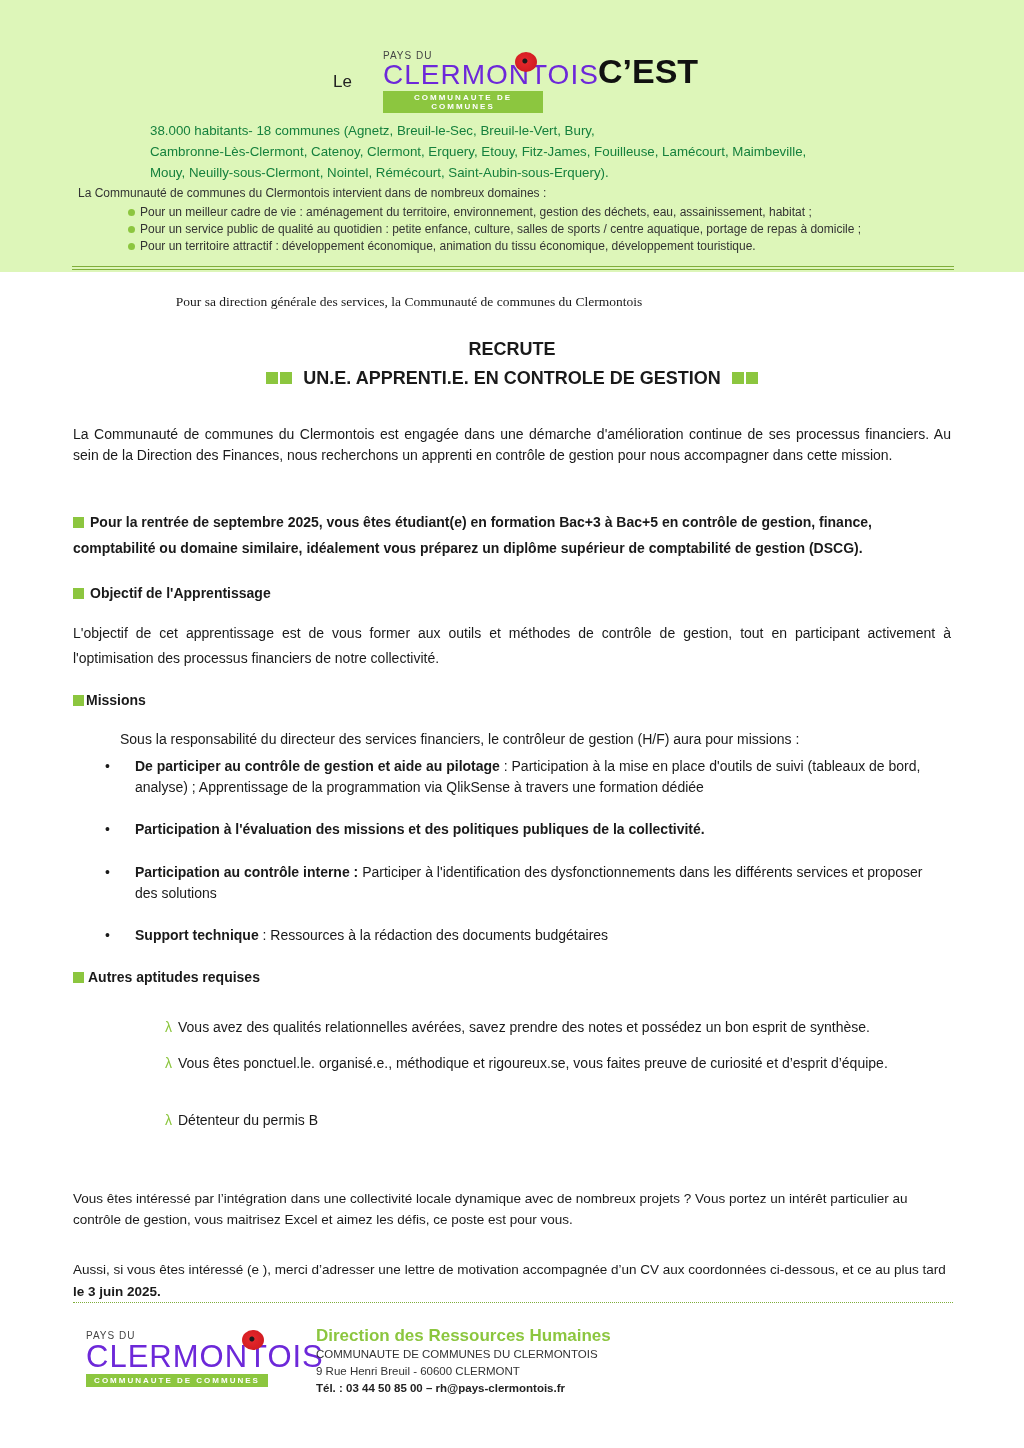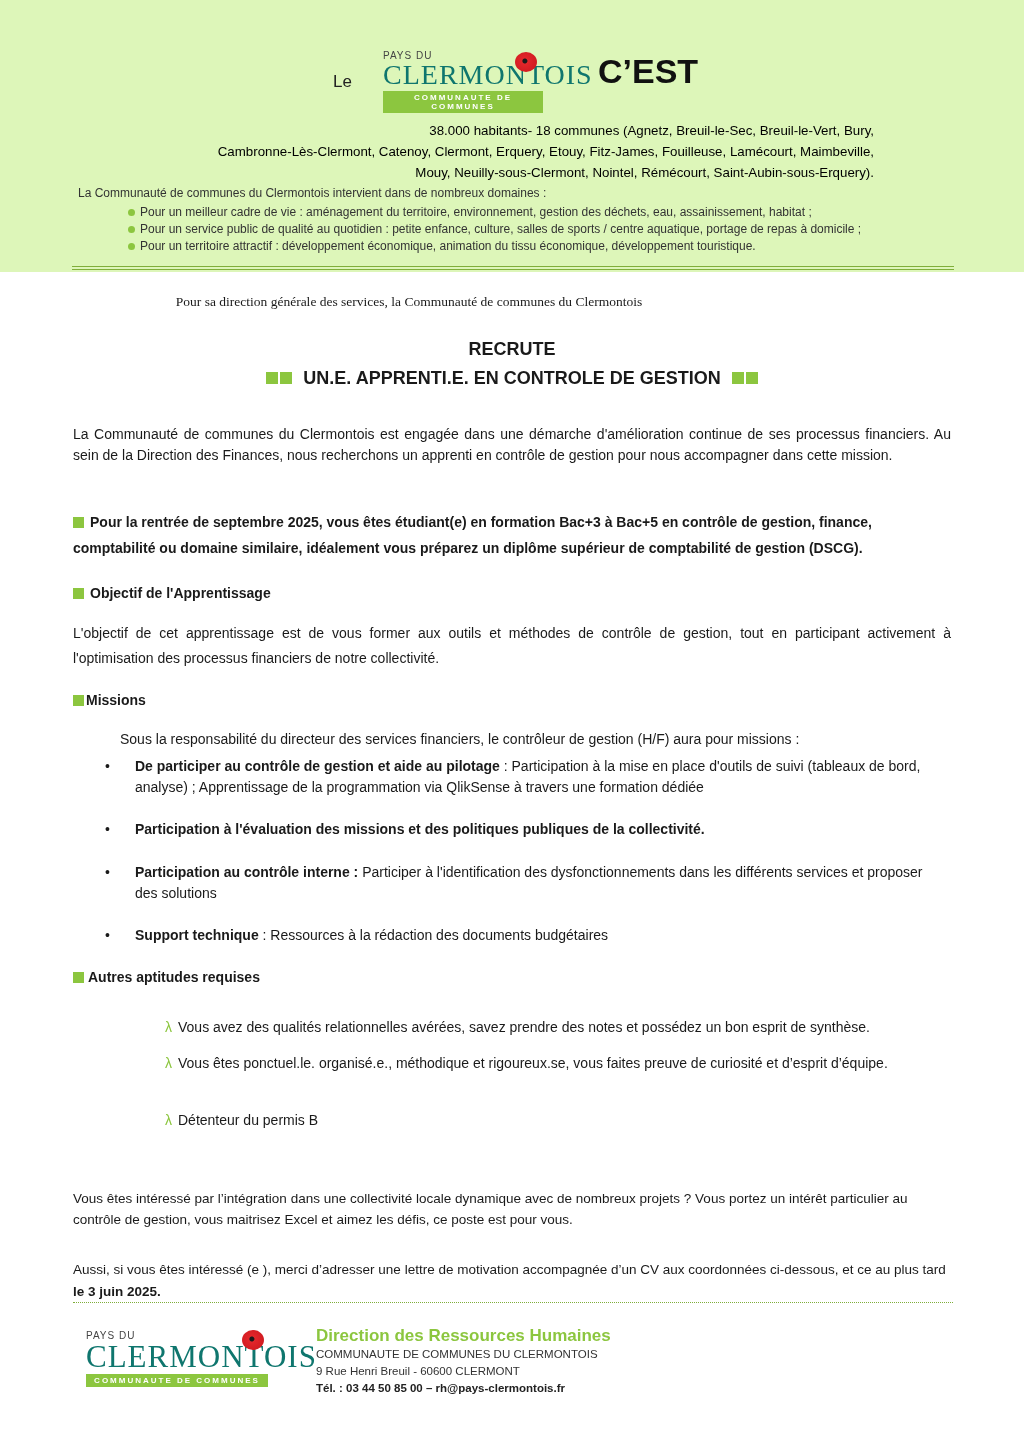--- a/index.html
+++ b/index.html
@@ -4,28 +4,28 @@
 <style>
   * { box-sizing: border-box; margin: 0; padding: 0; }
   html, body { width: 1024px; height: 1448px; background: #ffffff; }
   body { font-family: "Liberation Sans", sans-serif; color: #1a1a1a; position: relative; overflow: hidden; }
 
   
   .header { position: absolute; left: 0; top: 0; width: 1024px; height: 272px; background: #ddf6b9; }
   .hdr-le { position: absolute; left: 333px; top: 72px; font-size: 17px; color: #222; }
   .logo { position: absolute; }
   .logo .pays { font-size: 10px; letter-spacing: 1px; color: #444; }
-  .logo .clerm { font-family: Liberation Serif, serif; font-size: 28px; color: #0f766e; letter-spacing: 1px; line-height: 1; text-align: right; }
+  .logo .clerm { font-family: Liberation Sans, sans-serif; font-size: 28px; color: #6d28d9; letter-spacing: 1px; line-height: 1; text-align: right; }
   .logo .ccband { background: #8cc63f; color: #fff; font-weight: bold; font-size: 8px; letter-spacing: 2px; text-align: center; padding: 2px 4px; margin-top: 2px; }
   .logo .poppy { position: absolute; width: 22px; height: 20px; border-radius: 50%; background: radial-gradient(circle at 45% 45%, #1a1a1a 0 2px, #e2262a 3px, #c8161c 100%); }
   .logo-top { left: 383px; top: 50px; width: 160px; }
   .logo-top .poppy { right: 6px; top: 2px; }
   .hdr-cest { position: absolute; left: 598px; top: 52px; font-size: 34px; font-weight: bold; color: #111; }
 
-  .hdr-pop { position: absolute; left: 150px; top: 120px; width: 724px; text-align: right; font-size: 13.3px; line-height: 21px; color: #000000; }
+  .hdr-pop { position: absolute; left: 150px; top: 120px; width: 724px; text-align: left; font-size: 13.3px; line-height: 21px; color: #15803d; }
   .hdr-intro { position: absolute; left: 78px; top: 186px; font-size: 12px; color: #333; }
   .hdr-list { position: absolute; left: 128px; top: 204px; list-style: none; font-size: 12px; line-height: 17px; color: #333; }
   .hdr-list li { position: relative; padding-left: 12px; }
   .hdr-list li::before { content: ""; position: absolute; left: 0; top: 5px; width: 7px; height: 7px; border-radius: 50%; background: #8cc63f; }
   .hdr-rule { position: absolute; left: 72px; top: 266px; width: 882px; height: 4px; border-top: 1px solid #7fae3a; border-bottom: 1px solid #7fae3a; }
 
   
   .intro-line { position: absolute; left: 0; width: 818px; top: 294px; text-align: center; font-size: 13.5px; font-family: Liberation Serif, serif; }
   .recrute { position: absolute; left: 0; width: 1024px; top: 339px; text-align: center; font-size: 18px; font-weight: bold; }
   .jobtitle { position: absolute; left: 0; width: 1024px; top: 368px; text-align: center; font-size: 18px; font-weight: bold; }

